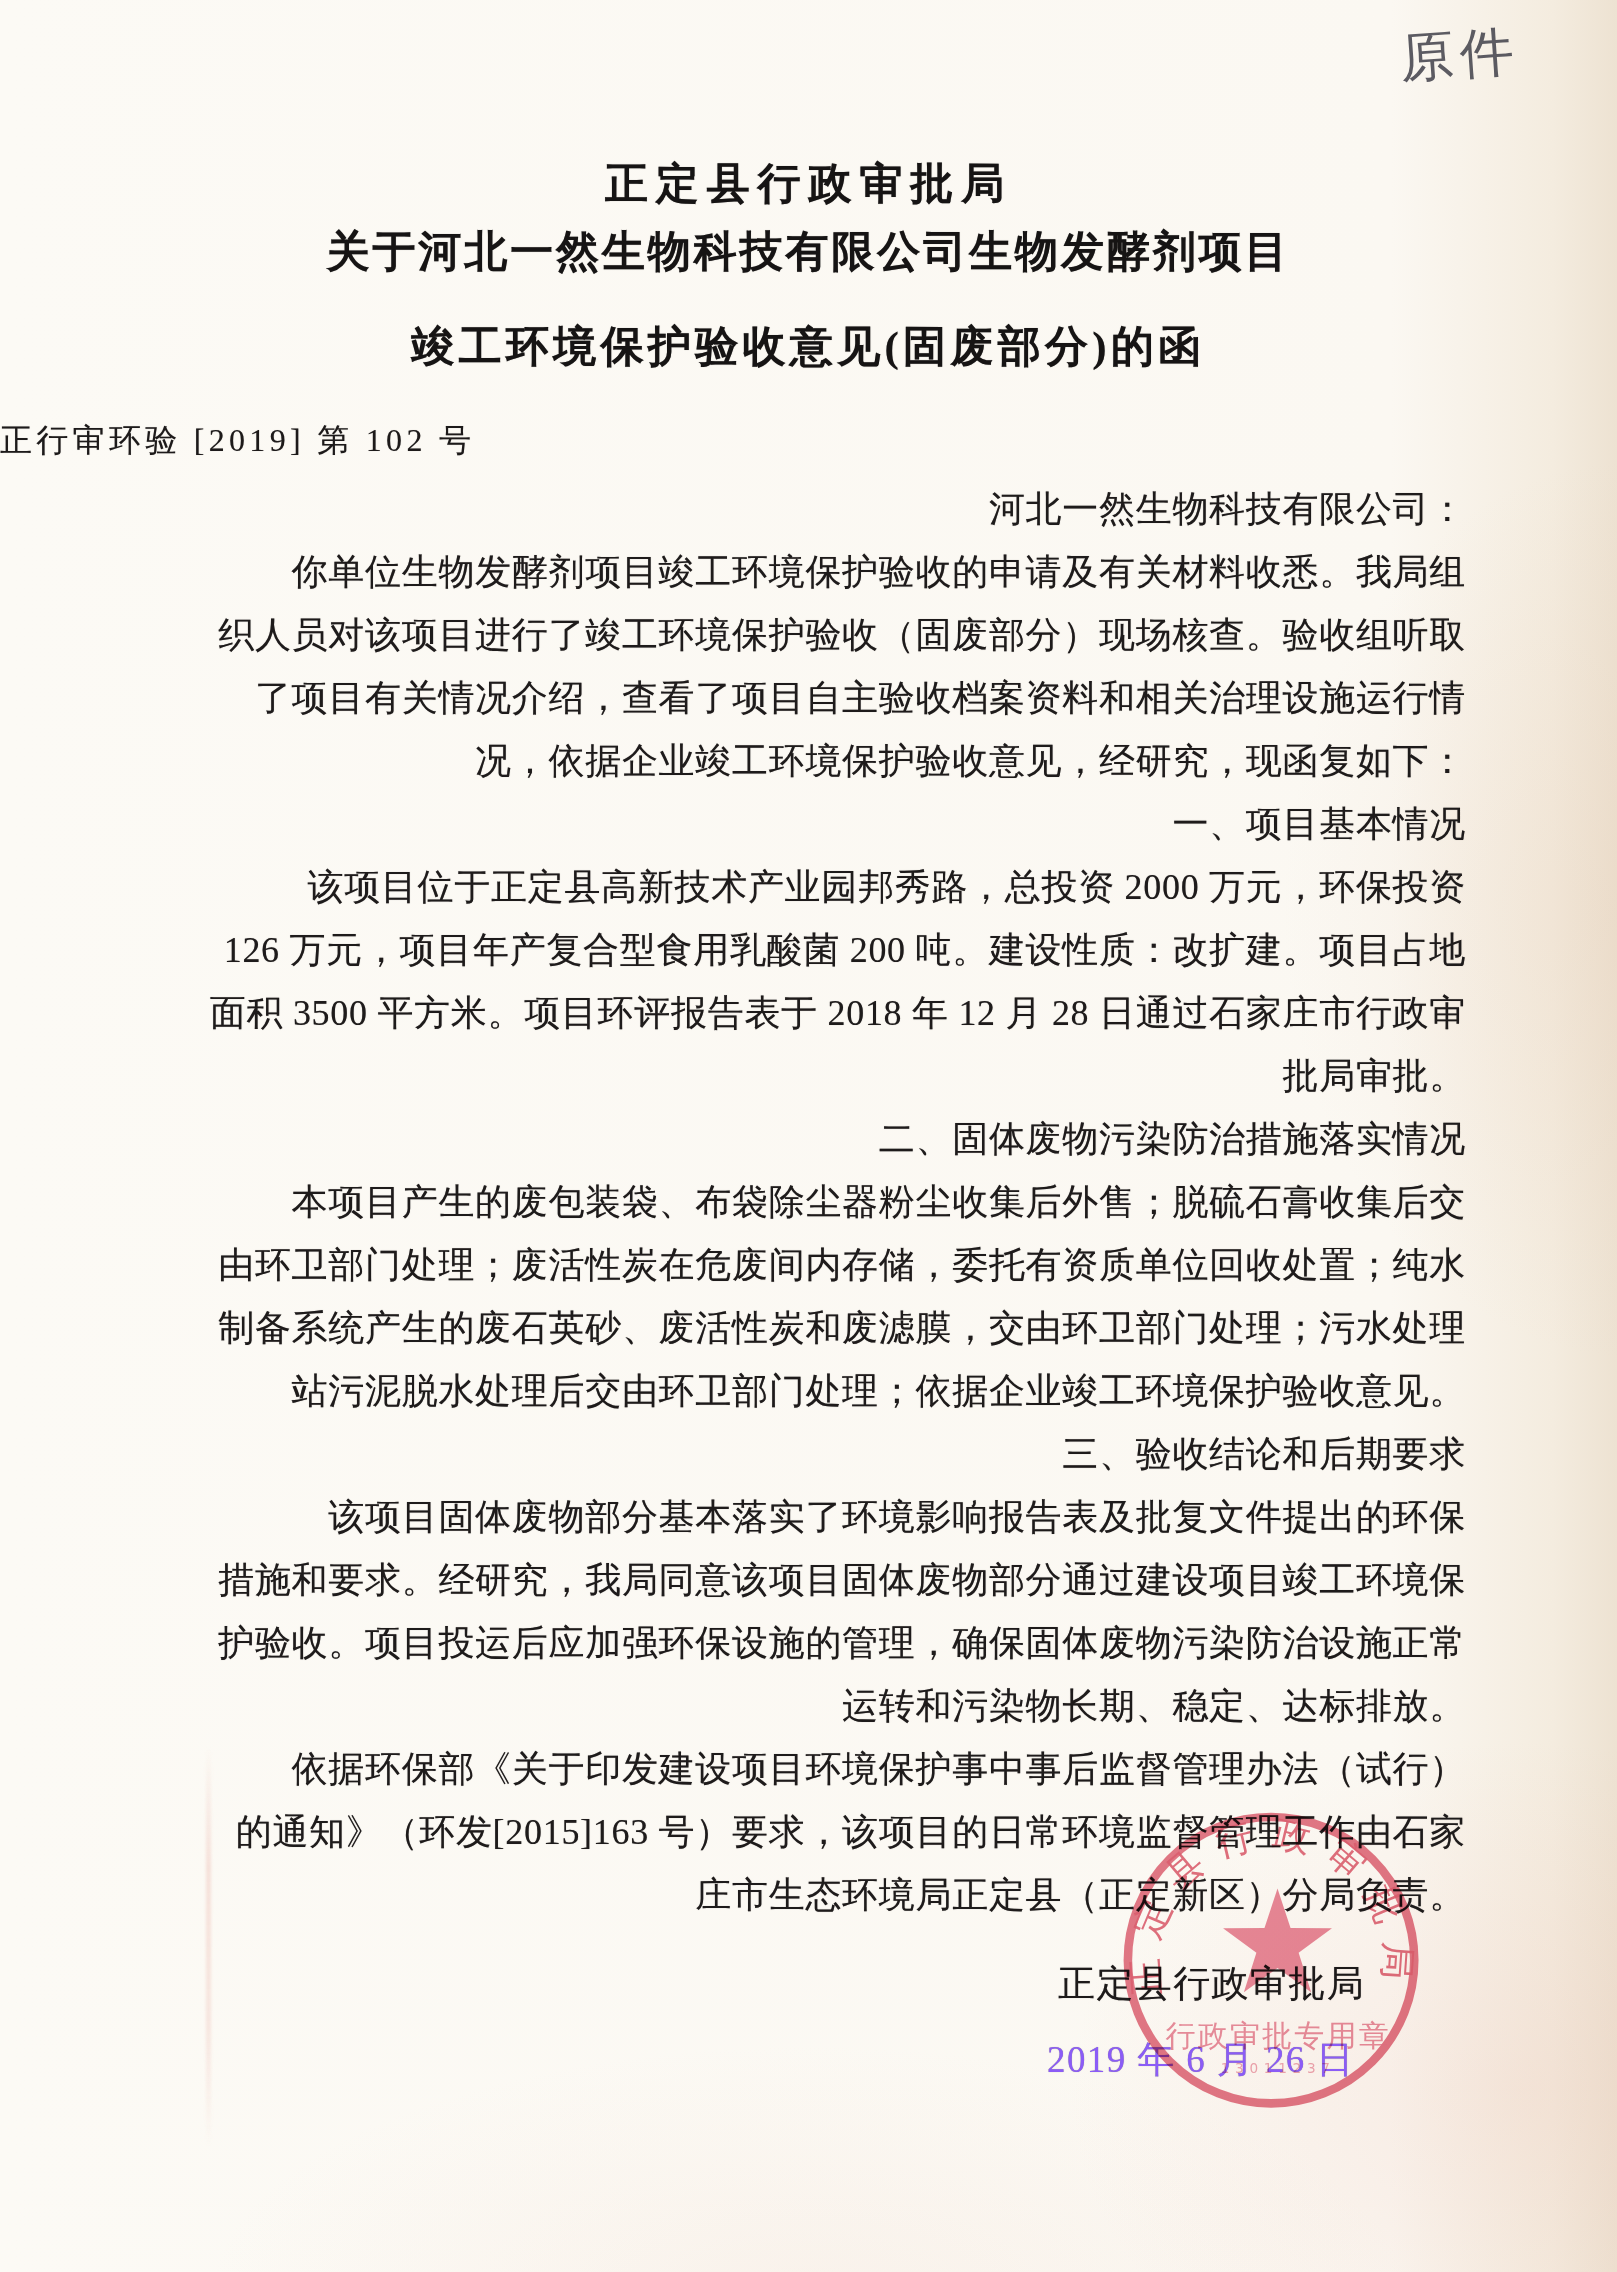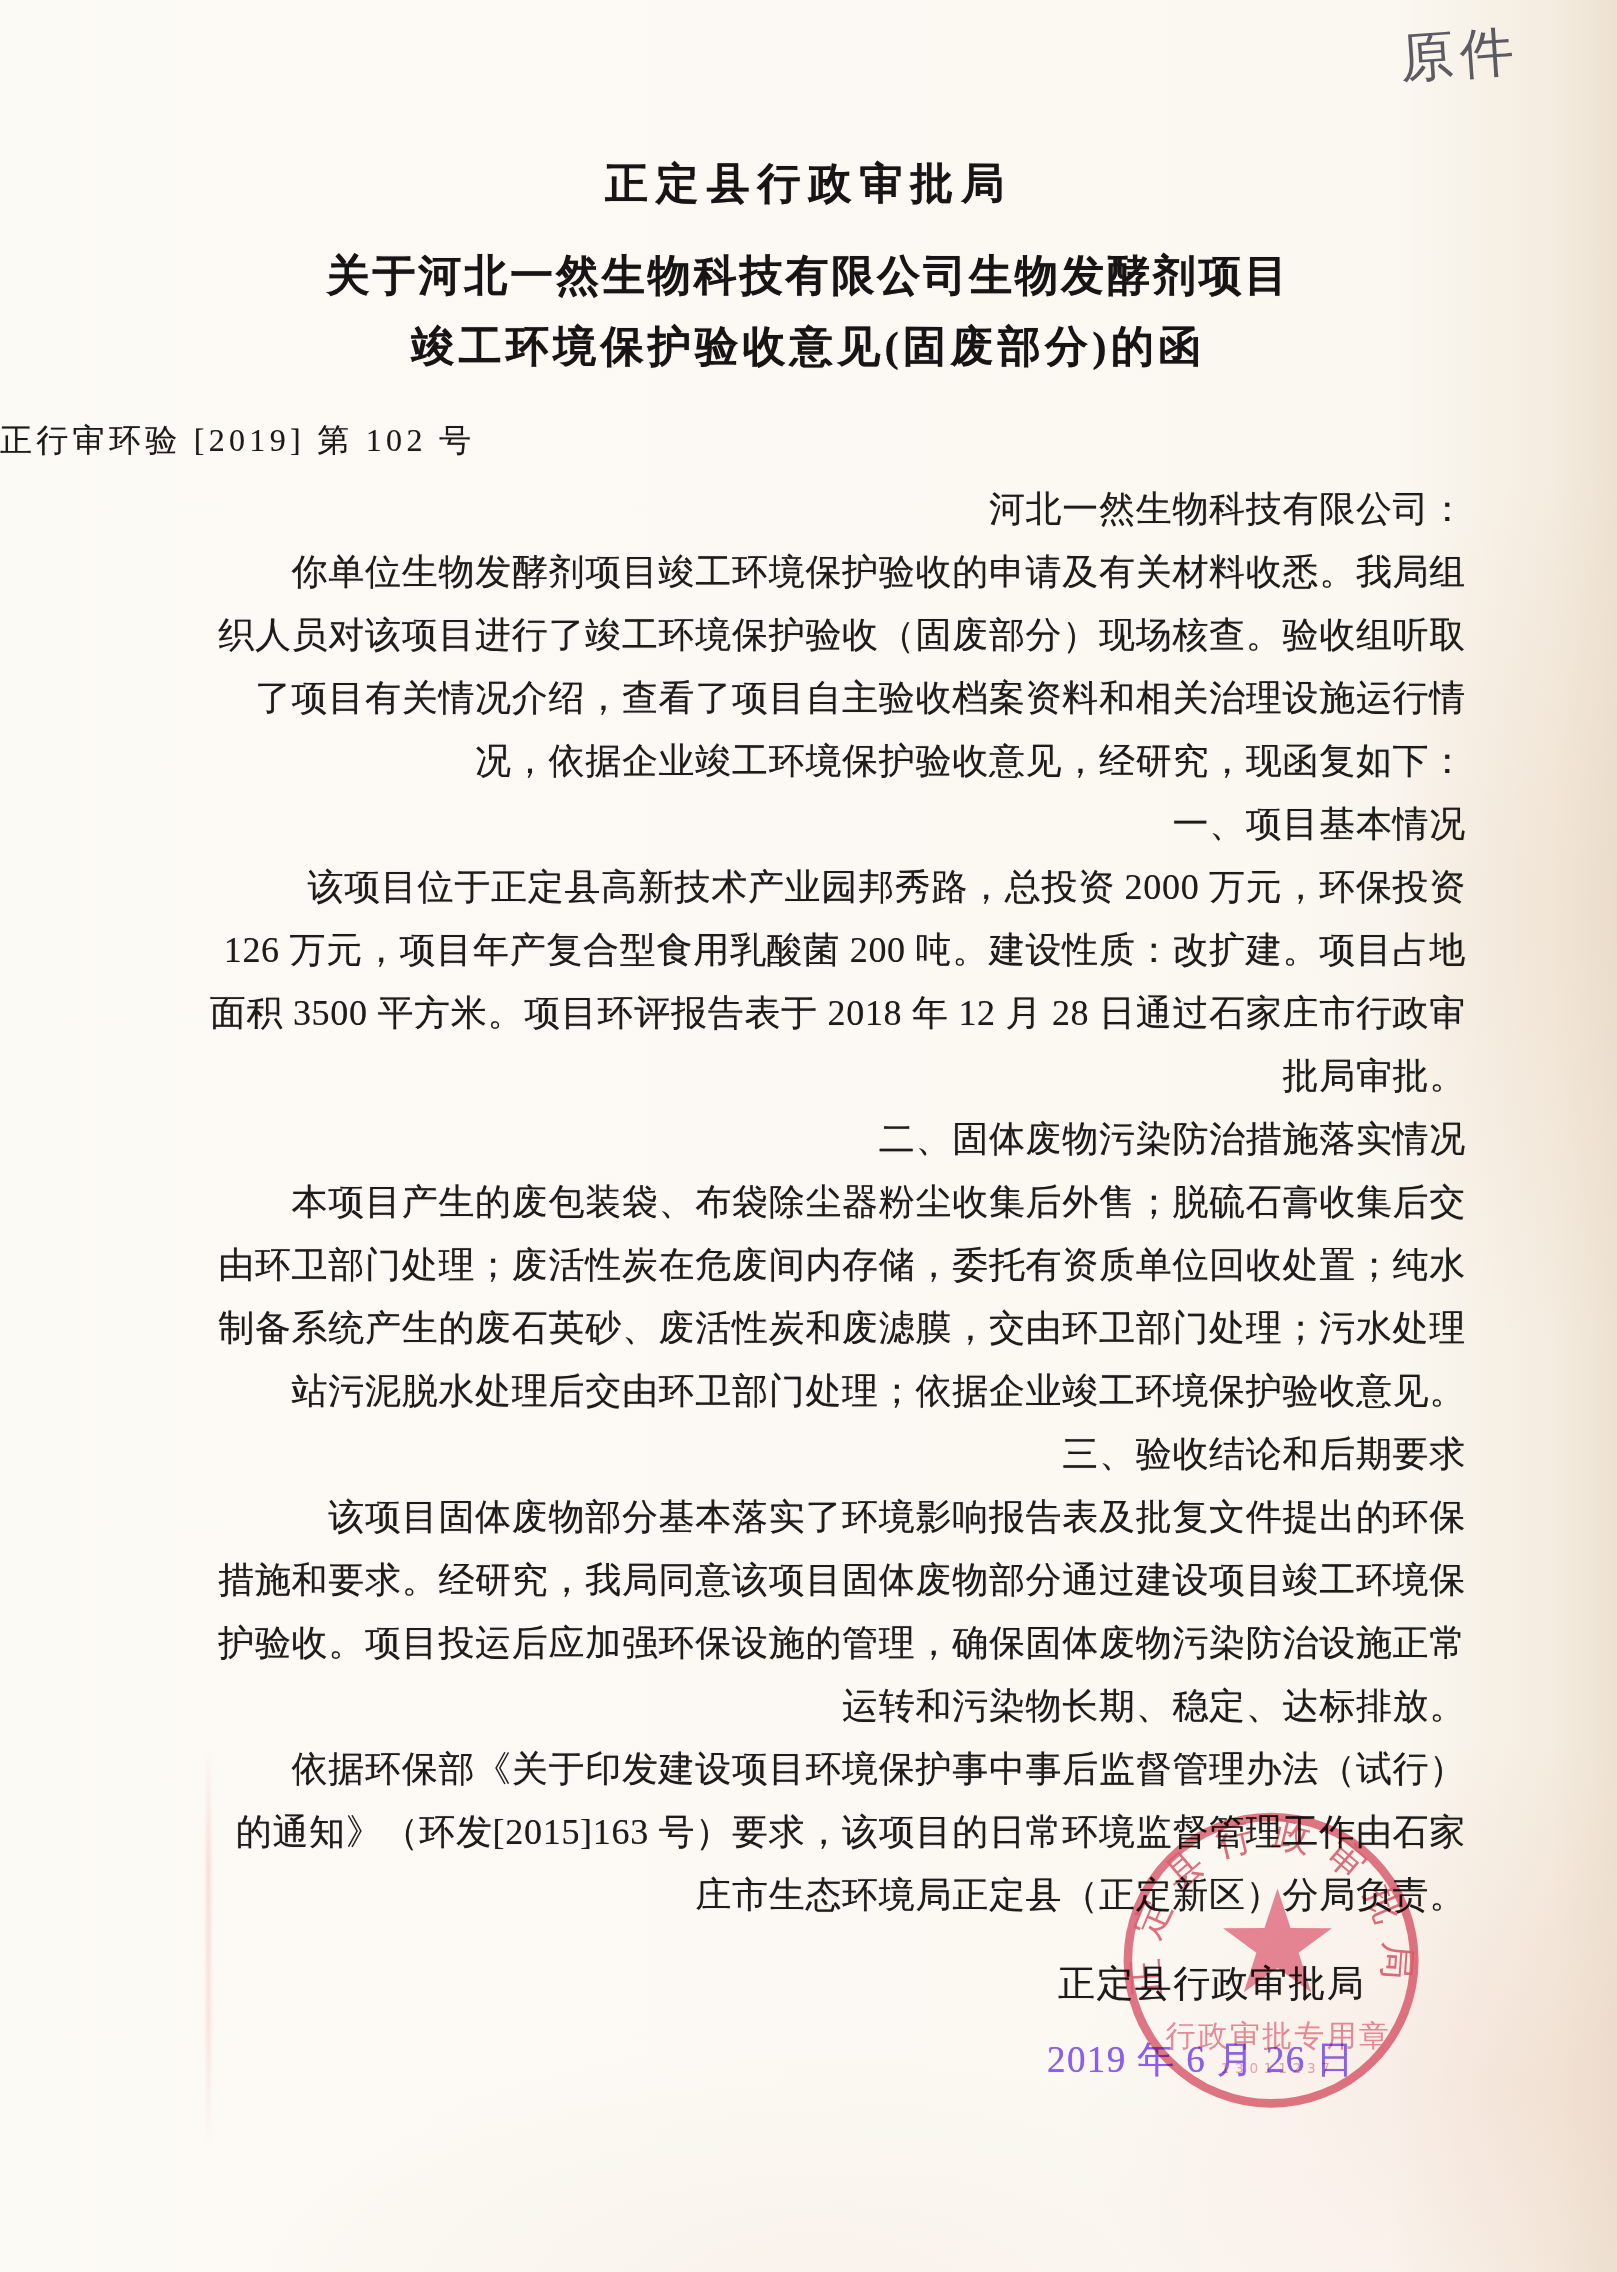--- a/index.html
+++ b/index.html
@@ -30,21 +30,21 @@
     font-weight:normal;
   }
   .title-line{
     position:absolute;left:0;right:0;text-align:center;
     font-weight:bold;font-size:43px;line-height:47px;
     letter-spacing:4.3px;color:#161414;
     text-shadow:0 0 0.7px rgba(22,20,20,.55);
     white-space:nowrap;
   }
   #title1{top:160px;letter-spacing:7.9px;}
-  #title2{top:252px;letter-spacing:2.9px;}
+  #title2{top:228px;letter-spacing:2.9px;}
   #title3{top:323px;letter-spacing:4.3px;}
   .doc-number{
     position:absolute;left:0;right:0;top:419px;text-align:left;
     font-size:32px;letter-spacing:4.3px;color:#1d1a1a;
     text-shadow:0 0 0.7px rgba(22,20,20,.4);
     white-space:nowrap;font-weight:normal;
   }
   .body-block{
     position:absolute;left:185px;top:478px;width:1281px;text-align:right;
   }

